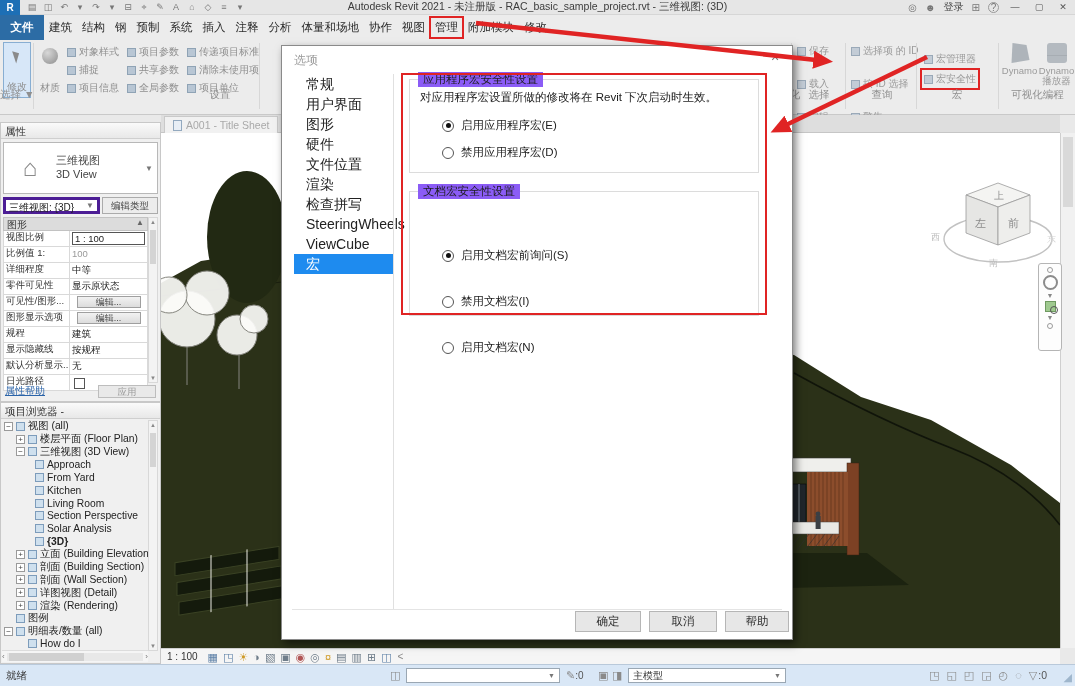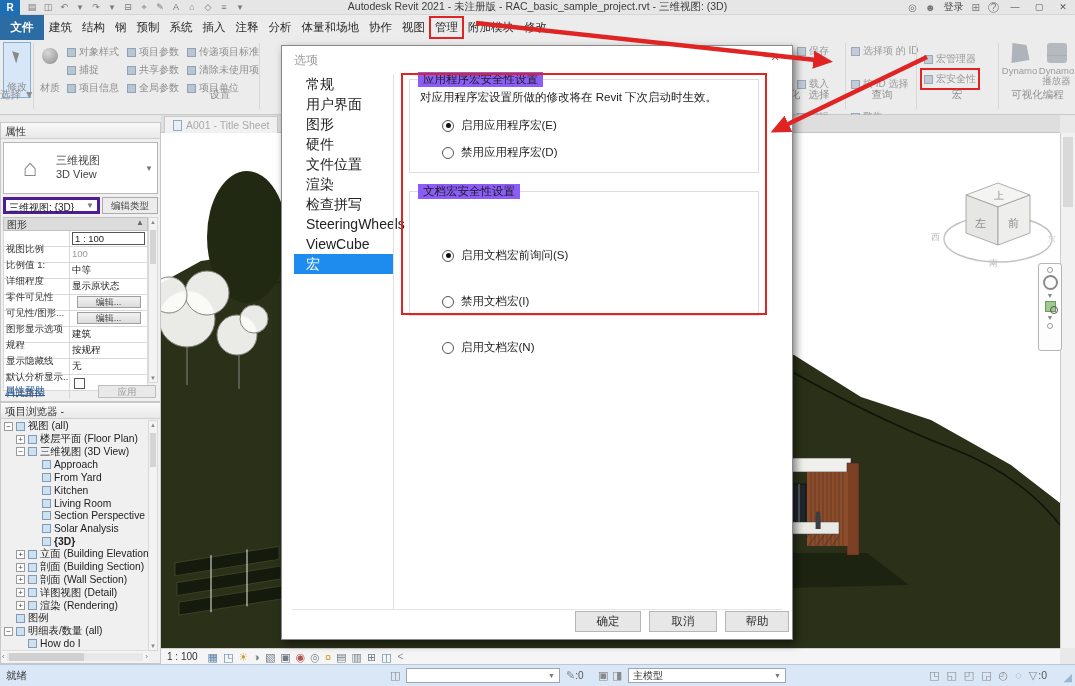--- a/index.html
+++ b/index.html
@@ -52,37 +52,37 @@
   #preview .tn { font-size:11px; color:#444; line-height:1.25; }
   #preview .dd { margin-left:auto; color:#777; padding-right:4px; font-size:8px; }
   #type-row { position:absolute; left:2px; top:74px; width:155px; height:17px; display:flex; gap:2px; }
   #type-sel { flex:1; background:#fff; border:3px solid #4c1d95; font-size:10px; padding:1px 3px; color:#222; display:flex; }
   #type-sel .dd { margin-left:auto; color:#777; font-size:8px; }
   #edit-type { width:56px; background:#ececec; border:1px solid #ababab; font-size:9.5px; color:#444; text-align:center; line-height:15px; }
   #sect-hdr { position:absolute; left:2px; top:94px; width:145px; height:14px; background:#dcdcdc; border:1px solid #c2c2c2; font-size:10px; padding:0 3px; color:#333; display:flex; }
   #sect-hdr .ch { margin-left:auto; color:#666; font-size:8px; }
   #prop-rows { position:absolute; left:2px; top:108px; width:145px; }
   .prow { display:flex; height:16px; border:1px solid #d9d9d9; border-top:none; background:#fff; }
-  .pl { width:66px; font-size:9.5px; padding:12px 2px; color:#333; border-right:1px solid #d9d9d9; overflow:hidden; white-space:nowrap; }
+  .pl { width:66px; font-size:9.5px; padding:0 2px; color:#333; border-right:1px solid #d9d9d9; overflow:hidden; white-space:nowrap; }
   .pv { flex:1; font-size:9.5px; padding:1px 2px; color:#222; overflow:hidden; white-space:nowrap; position:relative; }
   .pv.v-input span { display:block; border:1.5px solid #555; padding:0 2px; height:13px; line-height:11px; background:#fff; }
   .pv.v-dis span { color:#9a9a9a; }
   .pv.v-btn span { display:block; margin:0 auto; width:64px; text-align:center; background:linear-gradient(#f2f2f2,#dcdcdc); border:1px solid #9f9f9f; height:12px; line-height:11px; font-size:9px; color:#444; }
   .pv.v-check::after { content:''; position:absolute; left:4px; top:3px; width:9px; height:9px; border:1px solid #555; background:#fff; }
   .vsb { position:absolute; right:2px; width:10px; background:#f3f3f3; border:1px solid #d8d8d8; }
   .vsb .th { position:absolute; left:1px; right:1px; top:12px; height:34px; background:#d4d4d4; }
   .vsb .ar { position:absolute; left:0; right:0; text-align:center; font-size:6px; color:#888; }
   #props-foot { position:absolute; left:0; bottom:2px; width:159px; height:16px; display:flex; align-items:center; padding:0 4px; }
   #prop-help { font-size:10px; color:#2a63a8; text-decoration:underline; }
   #apply-btn { margin-left:auto; width:58px; height:13px; background:#e9e9e9; border:1px solid #bdbdbd; color:#9b9b9b; font-size:9.5px; text-align:center; line-height:12px; }
 
   #browser { top:402px; height:262px; }
   #tree { position:absolute; left:1px; top:17px; right:12px; bottom:14px; overflow:hidden; background:#f0f0f0; }
   .trow { display:flex; align-items:center; height:12.8px; font-size:10.3px; color:#222; white-space:nowrap; }
-  .trow.d1 { padding-left:14px; } .trow.d2 { padding-left:28px;align-items:center; }
+  .trow.d1 { padding-left:14px; } .trow.d2 { padding-left:21px;align-items:center; }
   .trow.d0i { padding-left:2px; } .trow.d0 { padding-left:2px; }
   .trow.bold .tlabel { font-weight:bold; }
   .texp { width:9px; height:9px; border:1px solid #9a9a9a; background:#fff; font-size:8px; line-height:7px; text-align:center; color:#444; margin-right:3px; flex:none; }
   .texp:empty { visibility:hidden; }
   .ticon { width:9px; height:9px; background:#cfe0ee; border:1px solid #7d9cbb; margin-right:3px; flex:none; }
   #hscroll { position:absolute; left:1px; bottom:1px; right:12px; height:12px; background:#f5f5f5; border-top:1px solid #dcdcdc; display:flex; align-items:center; font-size:8px; color:#777; }
   #hscroll .track { flex:1; margin:0 2px; height:8px; background:#e8e8e8; position:relative; }
   #hscroll .thumb { position:absolute; left:2px; width:55%; top:0; height:8px; background:#d0d0d0; }
 
   

